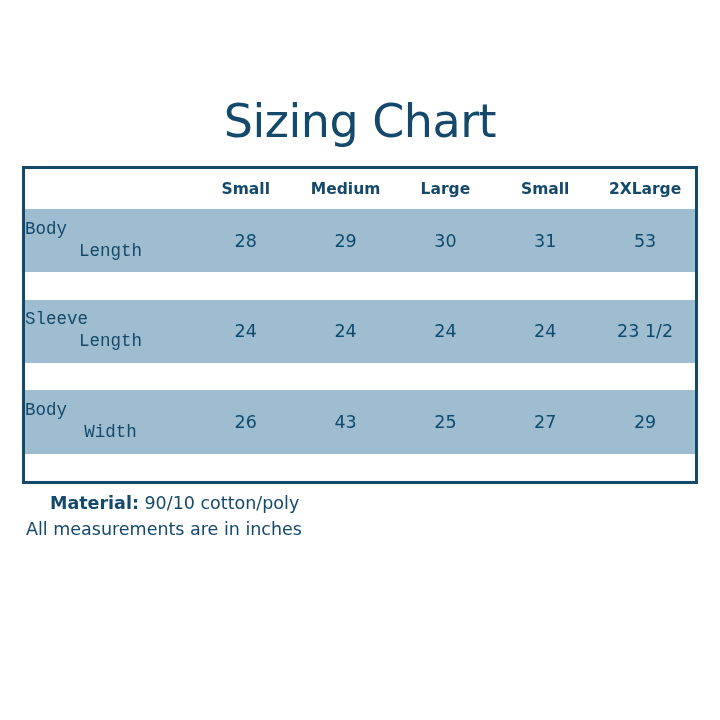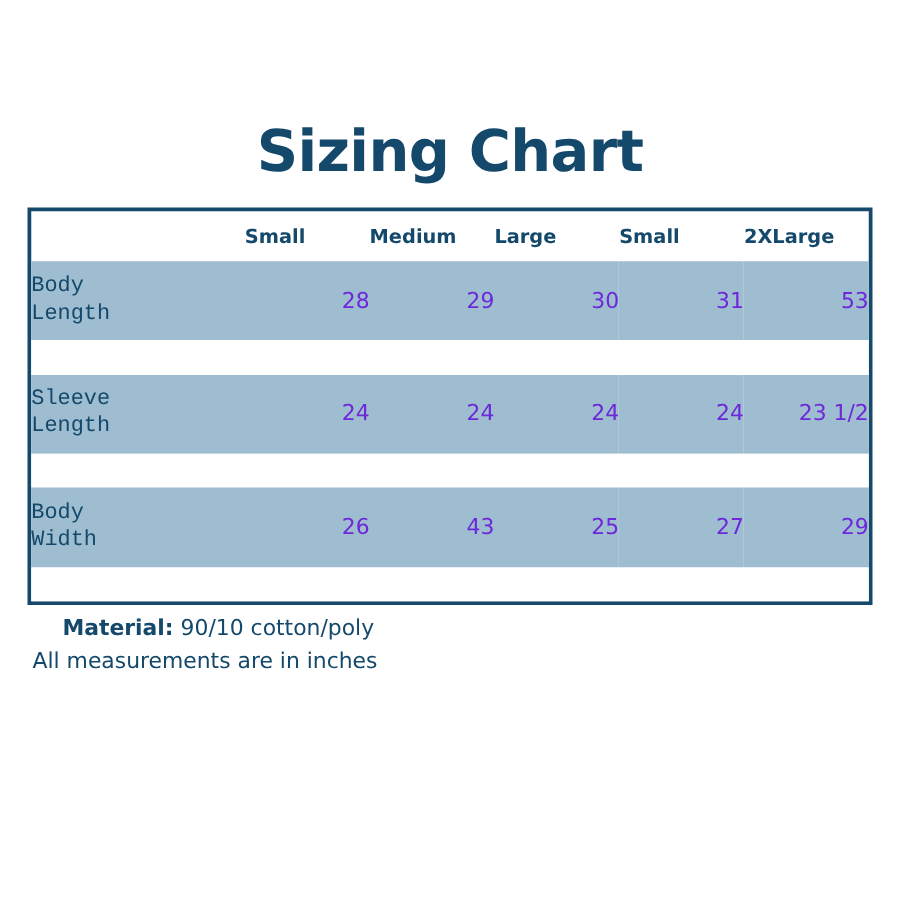--- a/index.html
+++ b/index.html
@@ -20,21 +20,21 @@
     height: 720px;
     box-sizing: border-box;
   }
   .chart-title {
     position: absolute;
     top: 96px;
     left: 0;
     width: 720px;
     text-align: center;
     font-size: 46px;
-    font-weight: bold;
+    font-weight: normal;
     color: #14496b;
     letter-spacing: -0.5px;
     line-height: 1.1;
   }
   .table-wrap {
     position: absolute;
     top: 166px;
     left: 22px;
     width: 676px;
     height: 318px;
@@ -54,21 +54,21 @@
     border: none;
   }
   .col-label { width: 25.5%; }
   .col-size  { width: 14.9%; }
 
   thead th {
     height: 40px;
     font-size: 15.5px;
     font-weight: bold;
     color: #14496b;
-    text-align: left;
+    text-align: center;
     vertical-align: middle;
   }
   thead th.blank { text-align: left; }
 
   tbody tr.data-row { height: 60px; }
   tbody tr.spacer-row { height: 26px; }
 
   tbody tr.data-row td {
     background: #9fbdd0;
     vertical-align: middle;
@@ -78,25 +78,25 @@
     height: 26px;
   }
   td.row-label {
     text-align: left;
     padding-left: 14px;
     font-size: 17.5px;
     line-height: 1.25;
     color: #14496b;
     font-family: Liberation Mono, monospace;
   }
-  td.row-label .l2 { display: block; }
+  td.row-label .l2 { display: block; text-align: center; }
   td.value {
-    text-align: right;
+    text-align: center;
     font-size: 17.5px;
-    color: #6d28d9;
+    color: #0c4a6e;
   }
   .footnotes {
     position: absolute;
     top: 490px;
     left: 26px;
     font-size: 17.5px;
     line-height: 1.5;
     color: #14496b;
   }
   .footnotes .material-label { font-weight: bold; margin-left: 24px; }

